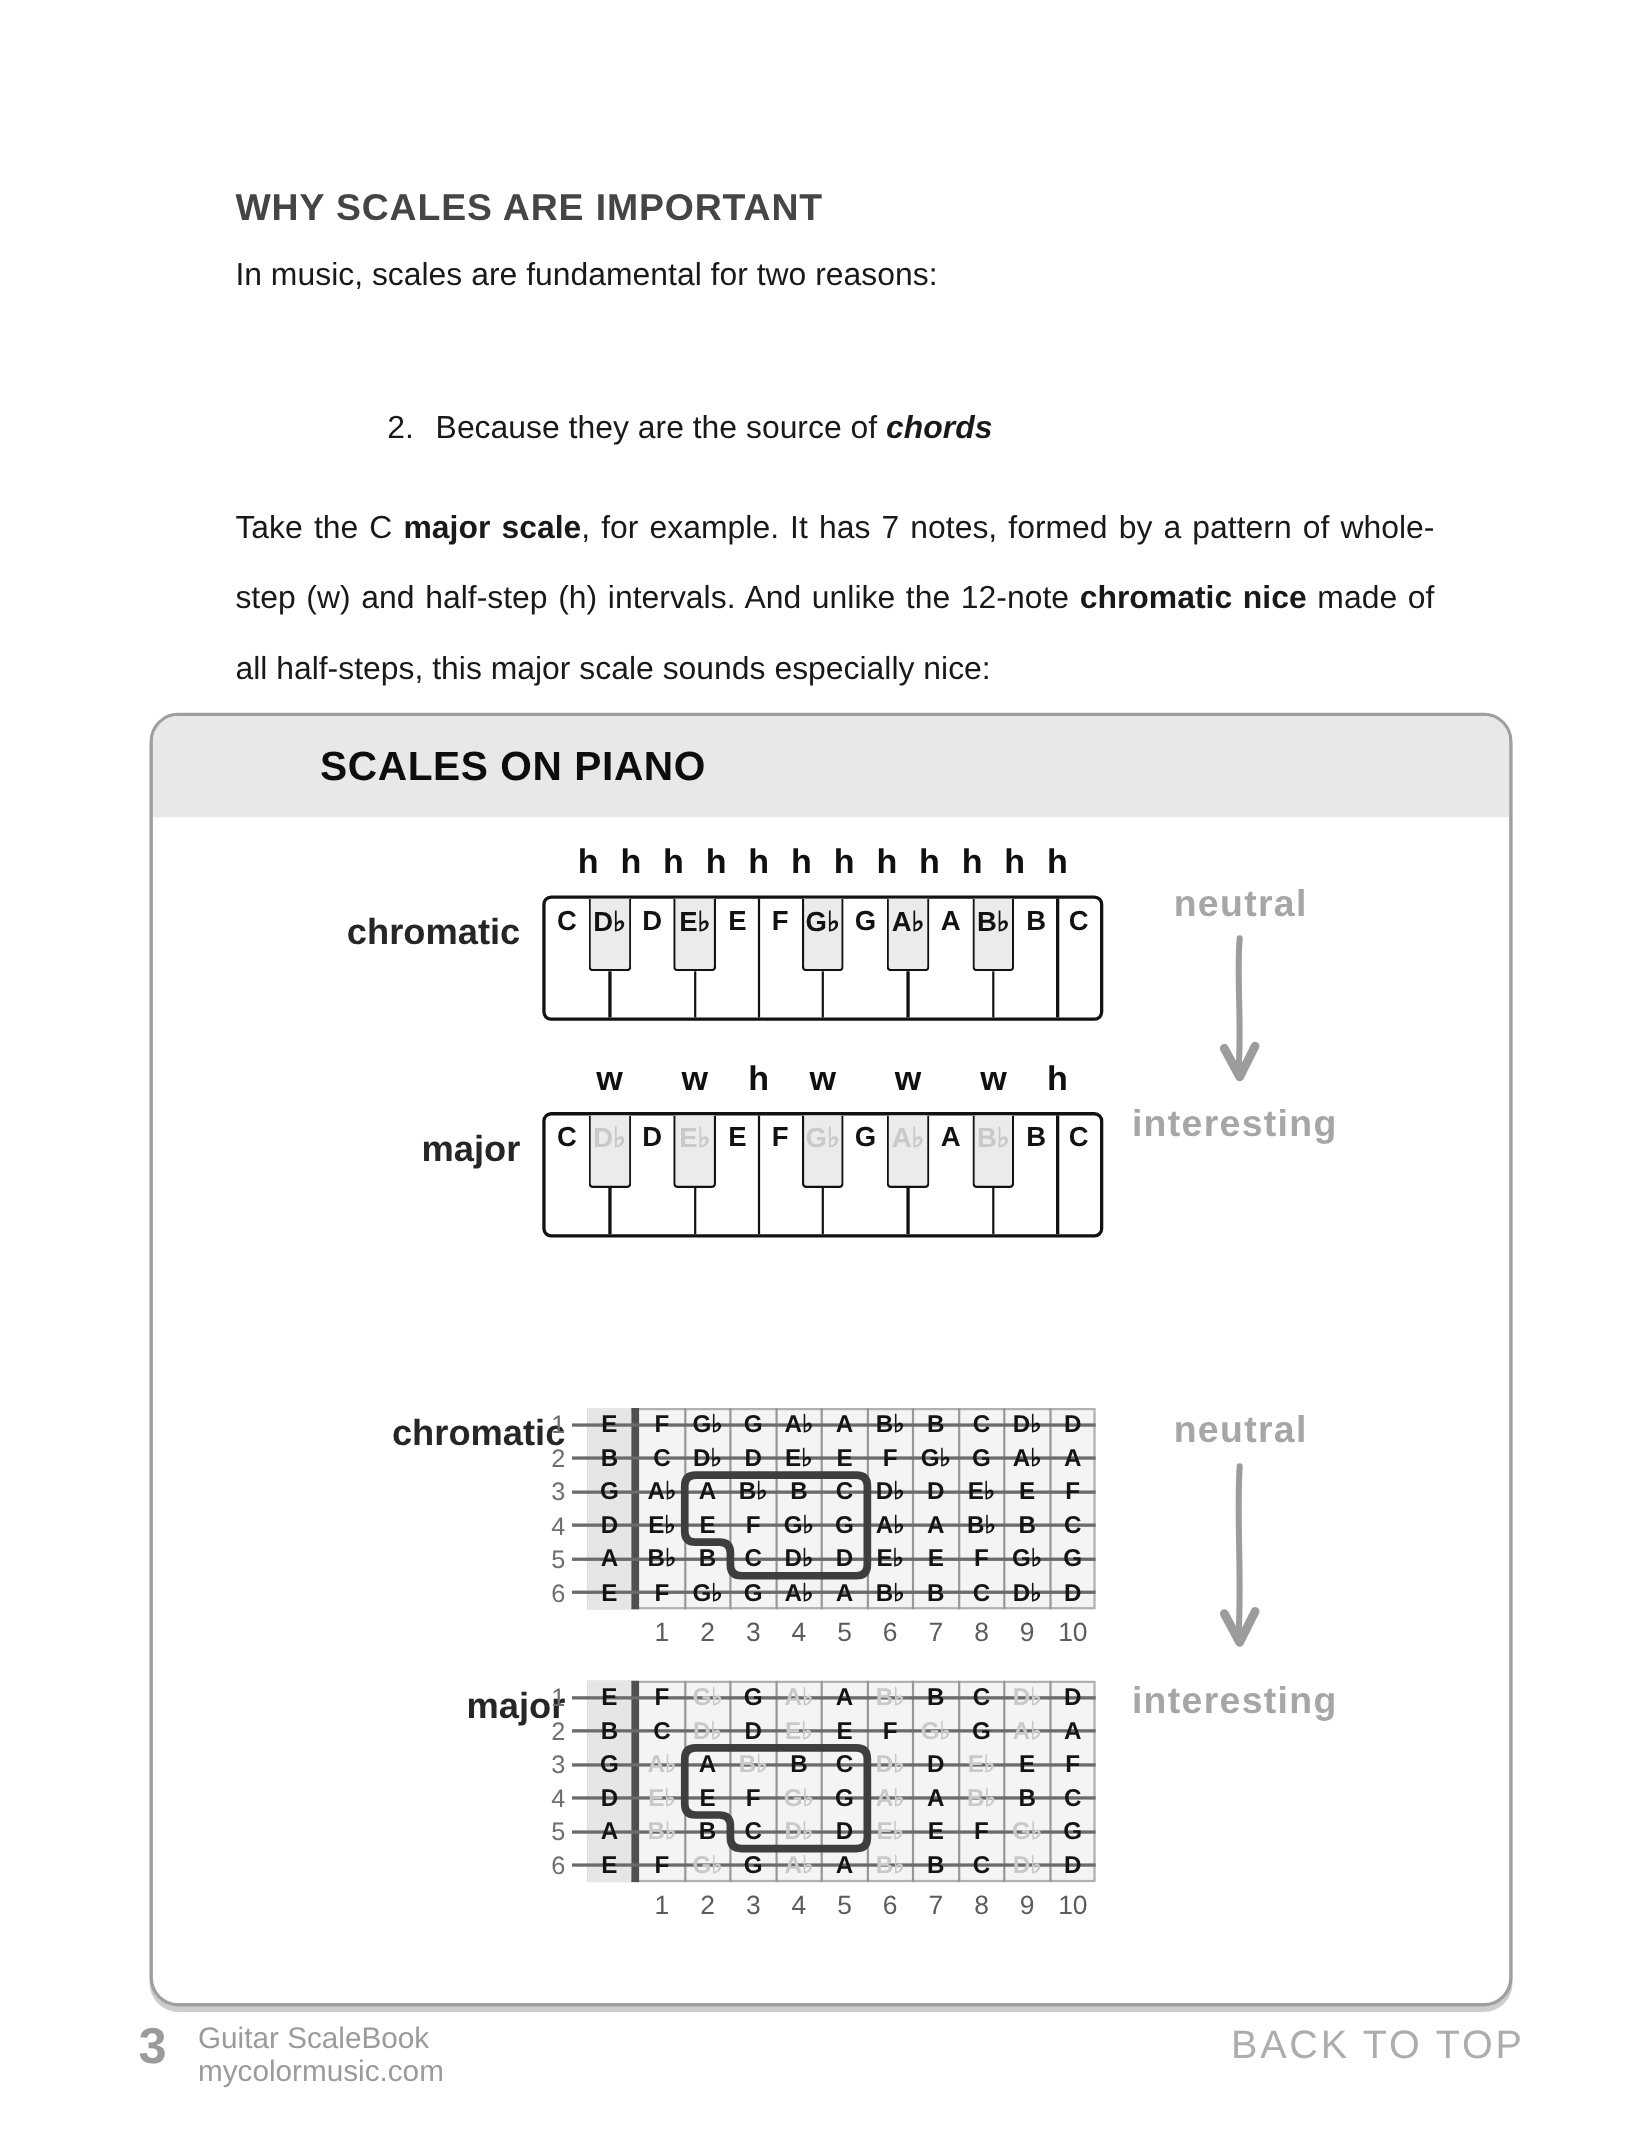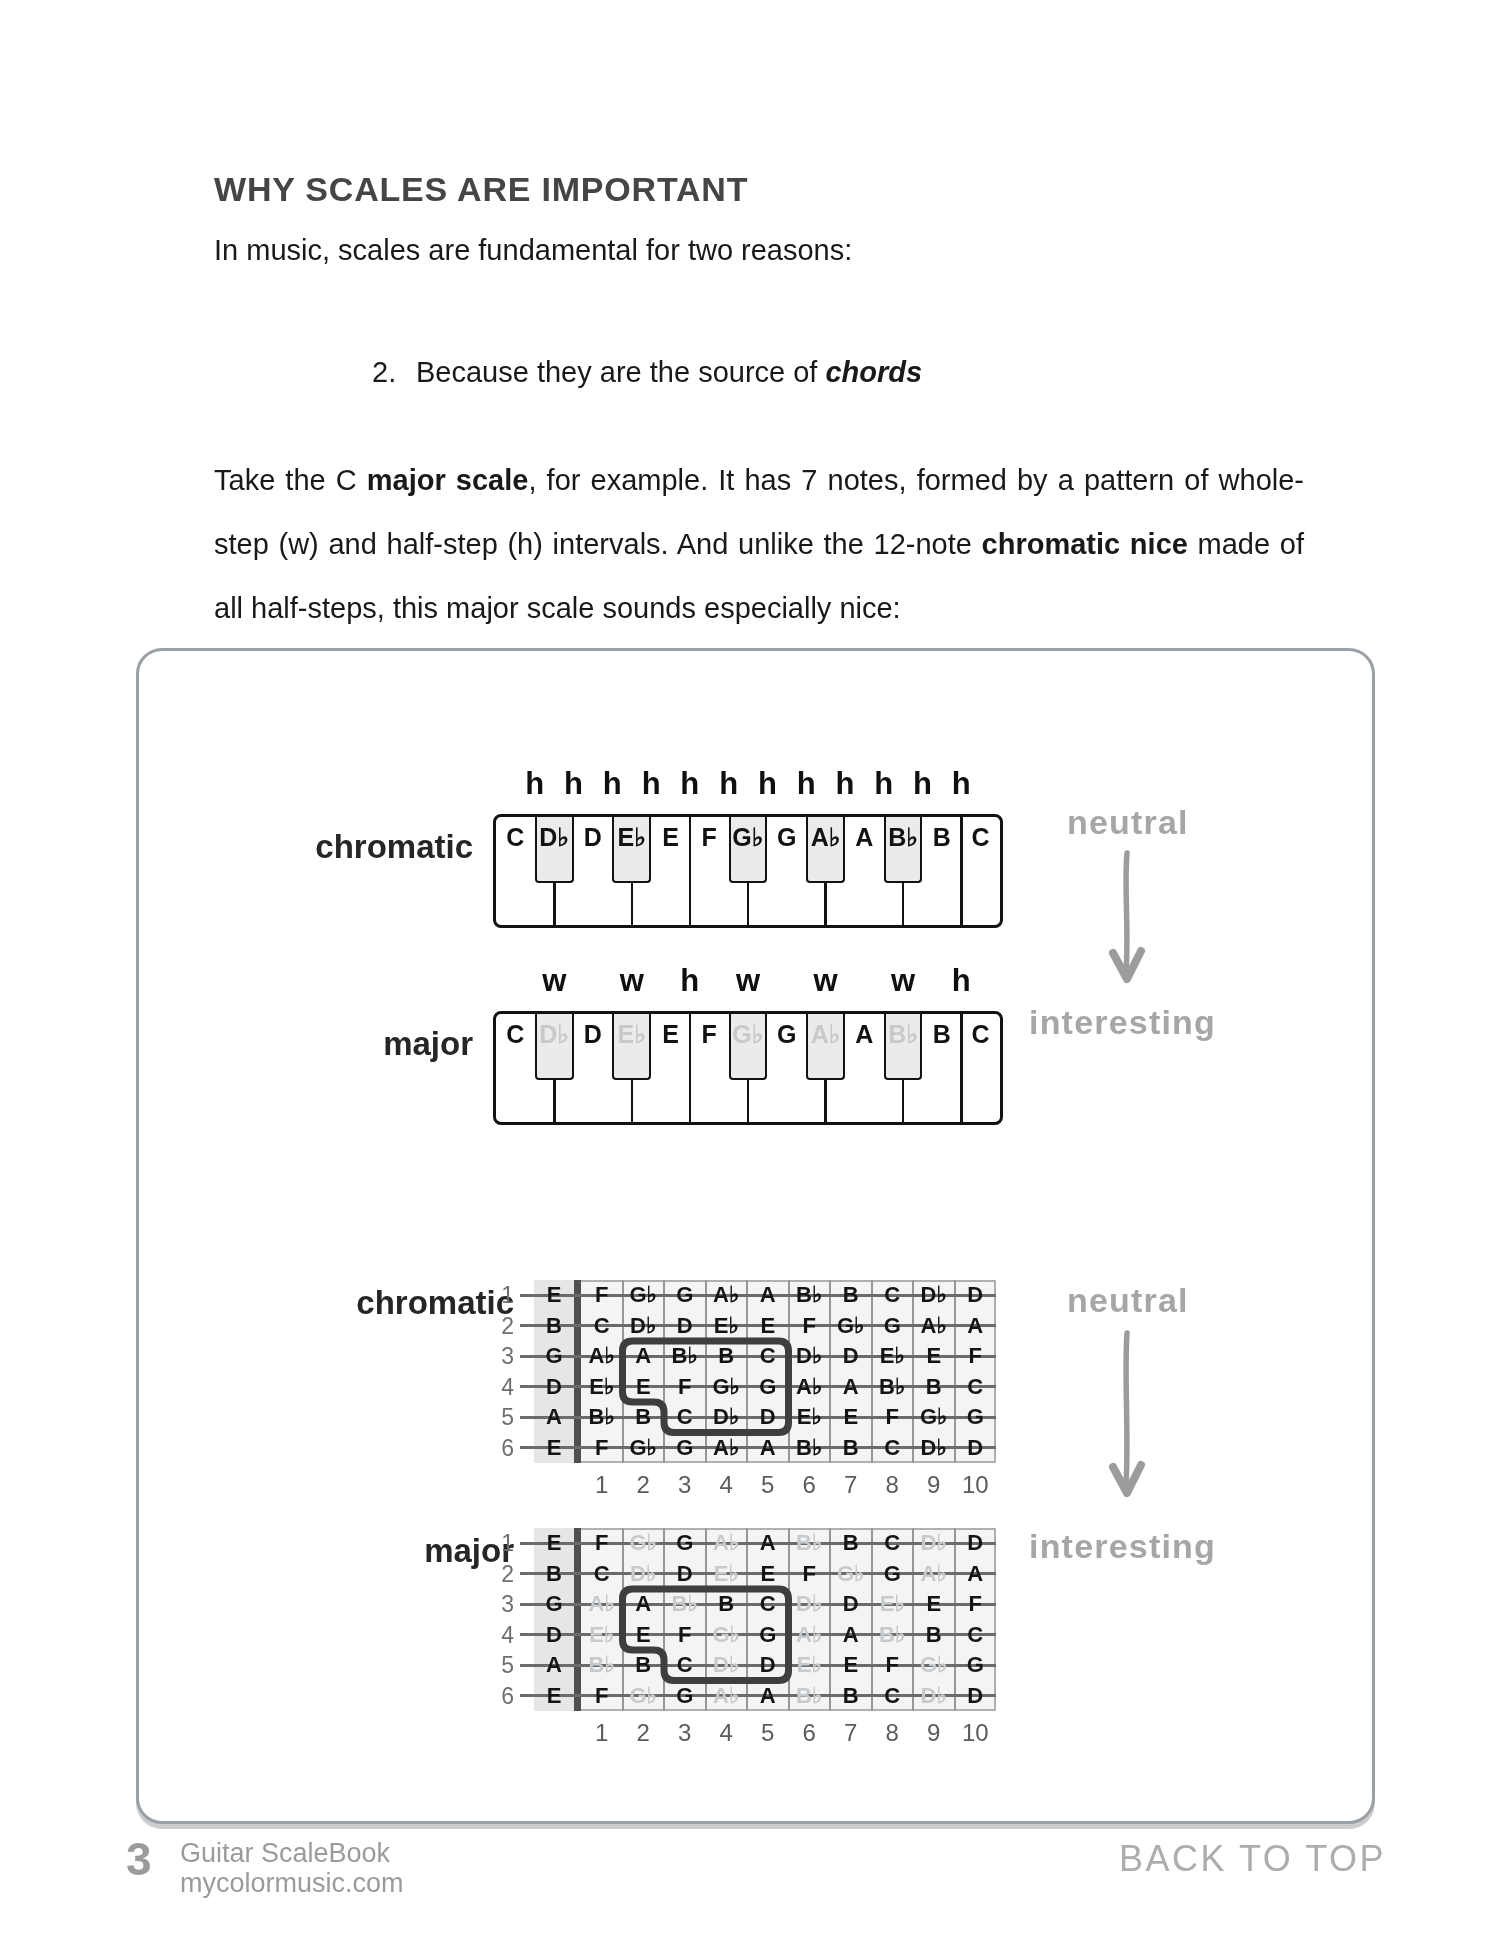--- a/index.html
+++ b/index.html
@@ -4,21 +4,21 @@
 <style>
   html,body{margin:0;padding:0;background:#ffffff;}
   .page{position:relative;width:1502px;height:1946px;background:#ffffff;overflow:hidden;
         font-family:"Liberation Sans",sans-serif;color:#191919;}
 
   
   .page-title{position:absolute;left:214px;top:170px;margin:0;font-size:34px;font-weight:800;
               color:#454545;letter-spacing:.8px;}
   .lead{position:absolute;left:214px;top:234px;font-size:29px;}
   .list-item{position:absolute;left:352px;font-size:29px;}
-  #li-1{top:300px;} #li-2{top:356px;margin-left:20px;}
+  #li-1{top:300px;} #li-2{top:373px;}
   .li-num{display:inline-block;width:44px;}
   .li-em{font-weight:700;font-style:italic;}
   .para{position:absolute;left:214px;top:448px;width:1090px;margin:0;font-size:29px;
         line-height:64px;text-align:justify;}
   .para .bold{font-weight:700;}
 
   
   .panel{position:absolute;left:136px;top:648px;width:1233px;height:1170px;background:#fff;
          border:3px solid #9aa0a5;border-radius:26px;overflow:hidden;
          box-shadow:0 5px 0 rgba(130,130,130,.4);}
@@ -90,20 +90,23 @@
   <div class="lead">In music, scales are fundamental for two reasons:</div>
 
   <div class="list-item" id="li-2">
     <span class="li-num">2.</span><span>Because they are the source of </span><span class="li-em">chords</span><span></span>
   </div>
 
   <p class="para" id="body-paragraph"><span>Take the C </span><span class="bold">major scale</span><span>, for example. It has 7 notes, formed by a pattern of whole-step (w) and half-step (h) intervals. And unlike the 12-note </span><span class="bold">chromatic nice</span><span> made of all half-steps, this major scale sounds especially nice:</span></p>
 
   <div class="panel">
 
+    <div class="band" id="band-piano">
+      <span class="band-title">SCALES ON PIANO</span>
+    </div>
 
     <div class="piano-group" id="piano-0">
       <div class="row-label">chromatic</div>
       <div class="intervals">
           <span class="interval" style="left: 41.8px;">h</span>
           <span class="interval" style="left: 80.5px;">h</span>
           <span class="interval" style="left: 119.3px;">h</span>
           <span class="interval" style="left: 158.1px;">h</span>
           <span class="interval" style="left: 196.8px;">h</span>
           <span class="interval" style="left: 235.6px;">h</span>

